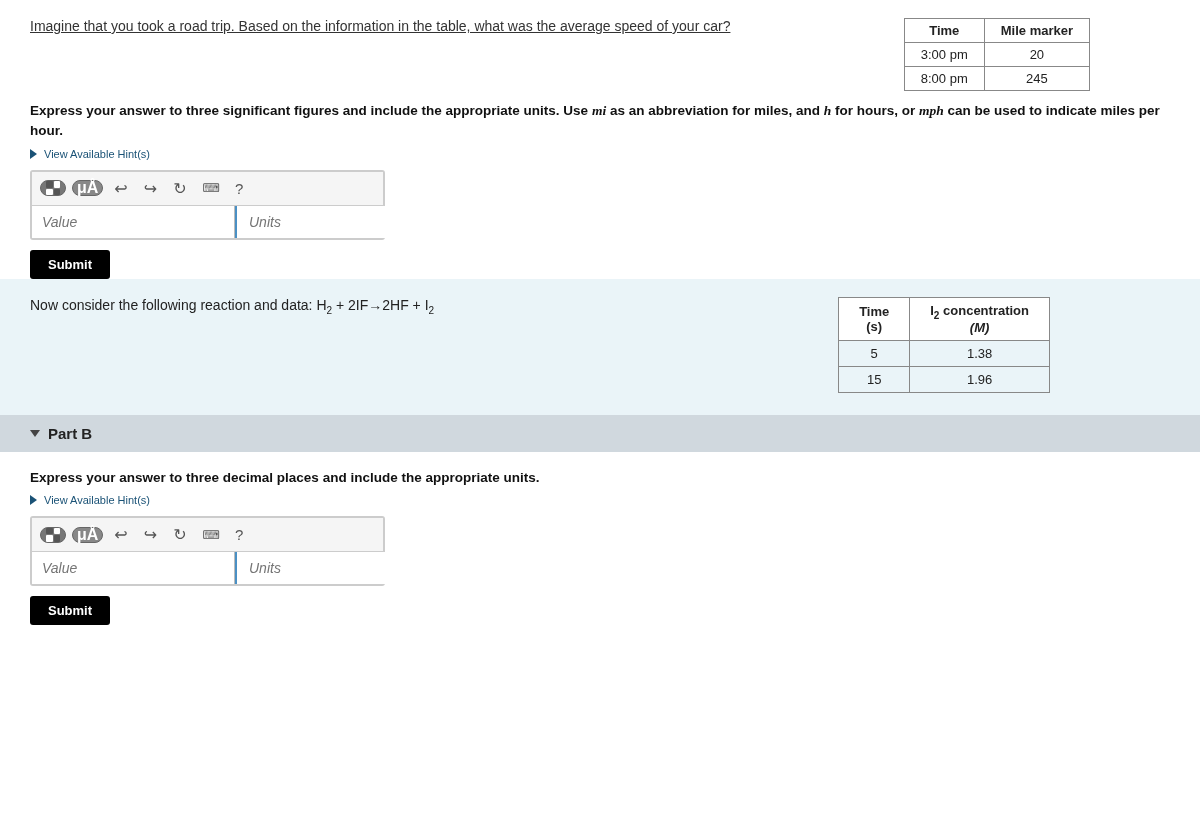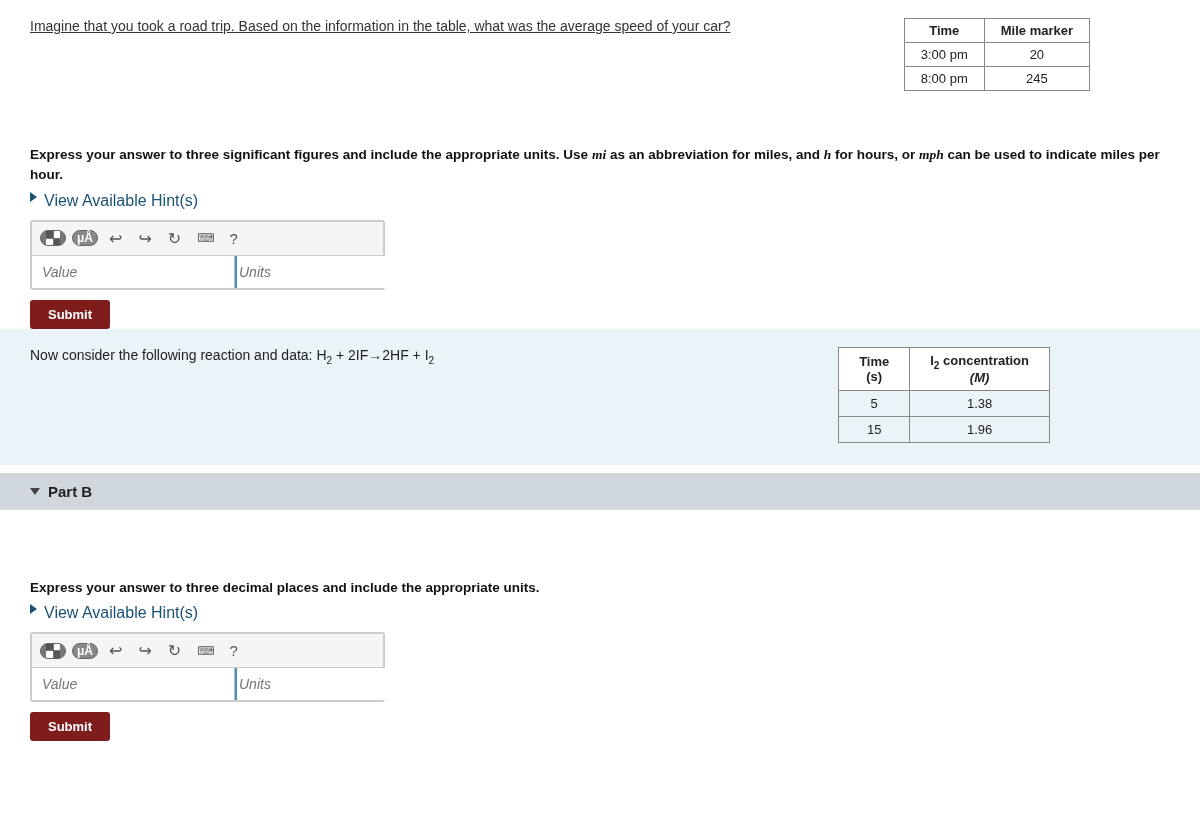--- a/index.html
+++ b/index.html
@@ -45,31 +45,31 @@
       content: '';
       display: block;
       clear: both;
     }
 
     .instructions {
       font-size: 13.5px;
       color: #111;
       margin-bottom: 6px;
       line-height: 1.5;
-      margin-top: 44px;
     }
     .instructions strong {
       font-weight: bold;
     }
 
     .hint-link {
       color: #1a5276;
-      font-size: 16px;
-      cursor: pointer;
-      display: flex;
+      font-size: 11px;
+      cursor: pointer;
+      display: flex;
+      align-items: center;
       gap: 4px;
       margin-bottom: 10px;
       margin-top: 4px;
       text-decoration: none;
     }
     .hint-arrow {
       display: inline-block;
       width: 0;
       height: 0;
       border-top: 5px solid transparent;
@@ -99,21 +99,21 @@
       align-items: center;
       justify-content: center;
       background: #888;
       border: 1px solid #666;
       border-radius: 10px;
       cursor: pointer;
       padding: 2px 4px;
       min-width: 26px;
       height: 16px;
       color: #fff;
-      font-size: 12px;
+      font-size: 16px;
       font-weight: bold;
     }
     .toolbar-btn.fractions {
       background: #777;
     }
     .toolbar-btn-icon {
       background: none;
       border: none;
       cursor: pointer;
       font-size: 16px;
@@ -149,31 +149,31 @@
       padding: 8px 10px;
       font-size: 14px;
       color: #999;
       font-style: italic;
       outline: none;
       background: #fff;
     }
     .units-input {
       flex: 1;
       border: none;
-      padding: 8px 2px;
+      padding: 8px 12px;
       font-size: 14px;
       color: #999;
       font-style: italic;
       outline: none;
       background: #fff;
       border-left: 2px solid #4a90c4;
     }
 
     .submit-btn {
-      background: #7f1d1d;
+      background: #000000;
       color: #fff;
       border: none;
       border-radius: 3px;
       padding: 7px 18px;
       font-size: 13px;
       cursor: pointer;
       font-weight: bold;
     }
 
     
@@ -198,21 +198,21 @@
       text-align: center;
       font-size: 13px;
     }
     .conc-table th {
       background: #fff;
       font-weight: bold;
     }
     .part-b-header {
       background: #d0d8de;
       padding: 10px 30px;
-      margin: 8px -30px;
+      margin: 0 -30px;
       display: flex;
       align-items: center;
       gap: 8px;
       font-size: 15px;
       font-weight: bold;
     }
     .part-b-arrow {
       display: inline-block;
       width: 0;
       height: 0;

